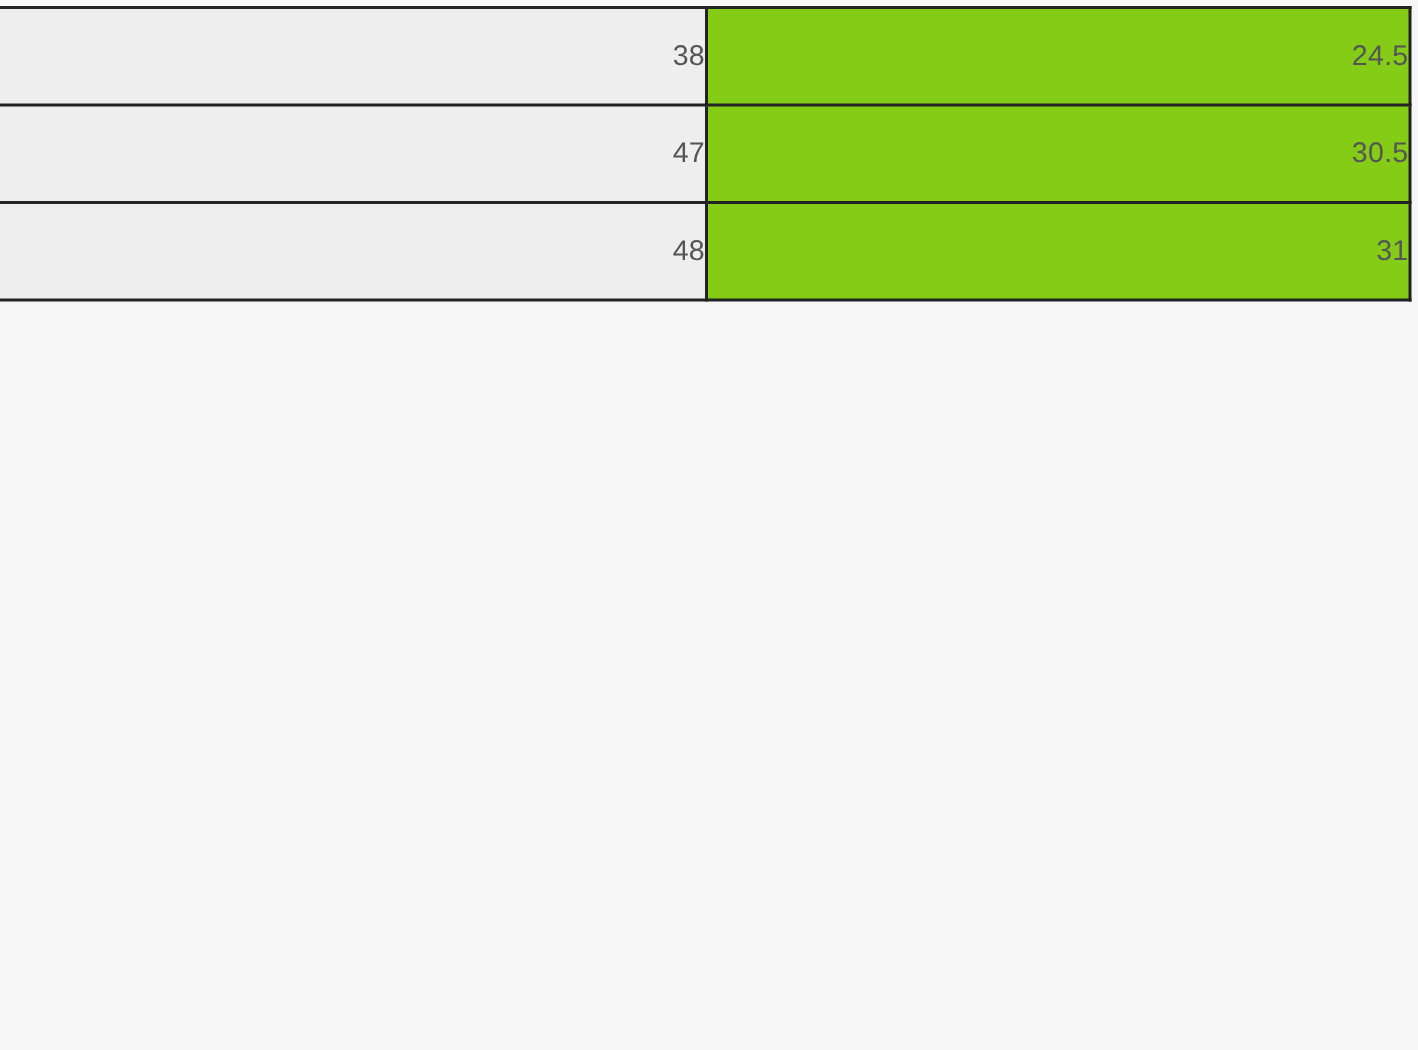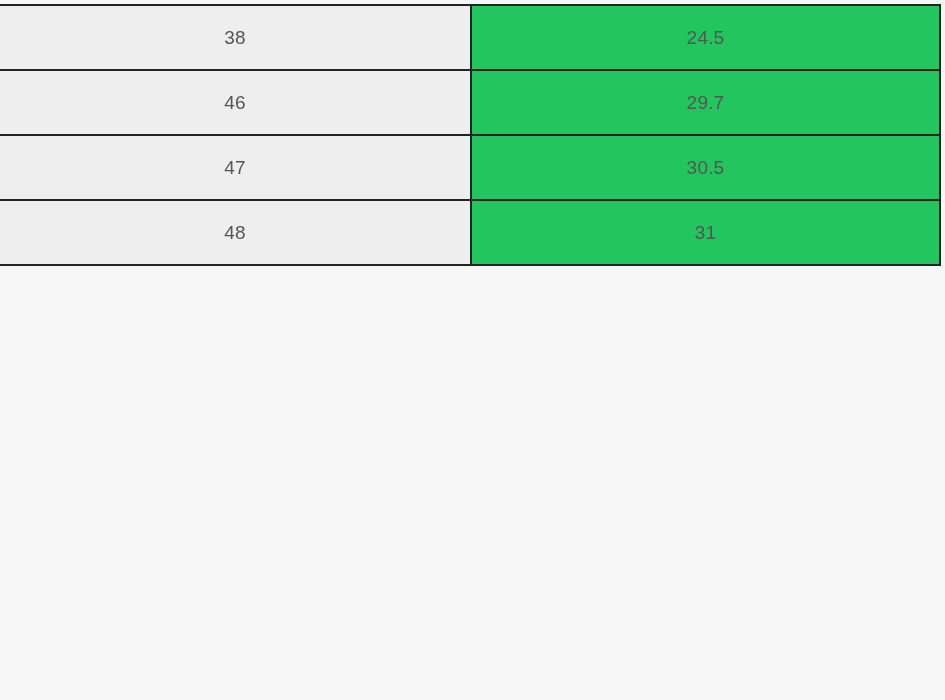--- a/index.html
+++ b/index.html
@@ -35,64 +35,60 @@
   .size-table col.col-size   { width: 471px; }
   .size-table col.col-length { width: 469px; }
 
   .size-table tr {
     height: 63px;
   }
 
   .size-table td {
     height: 63px;
     padding: 0;
-    text-align: center;
+    text-align: right;
     vertical-align: middle;
     font-size: 19px;
     font-weight: 400;
     color: #555555;
     letter-spacing: 0.2px;
     border-top: 2px solid #232323;
     border-bottom: 2px solid #232323;
     margin-left: 48px;
   }
 
   
   .size-table td.cell-size {
     background: #eeeeee;
     border-left: none;
     border-right: 2px solid #232323;
   }
 
   
   .size-table td.cell-length {
-    background: #22c55e;
+    background: #84cc16;
     border-left: none;
     border-right: 2px solid #232323;
   }
 </style>
 </head>
 <body>
 
 <div class="table-viewport">
   <table class="size-table">
     <colgroup>
       <col class="col-size">
       <col class="col-length">
     </colgroup>
     <tbody>
       <tr>
         <td class="cell-size">38</td>
         <td class="cell-length">24.5</td>
       </tr>
       <tr>
-        <td class="cell-size">46</td>
-        <td class="cell-length">29.7</td>
-      </tr>
-      <tr>
         <td class="cell-size">47</td>
         <td class="cell-length">30.5</td>
       </tr>
       <tr>
         <td class="cell-size">48</td>
         <td class="cell-length">31</td>
       </tr>
     </tbody>
   </table>
 </div>

